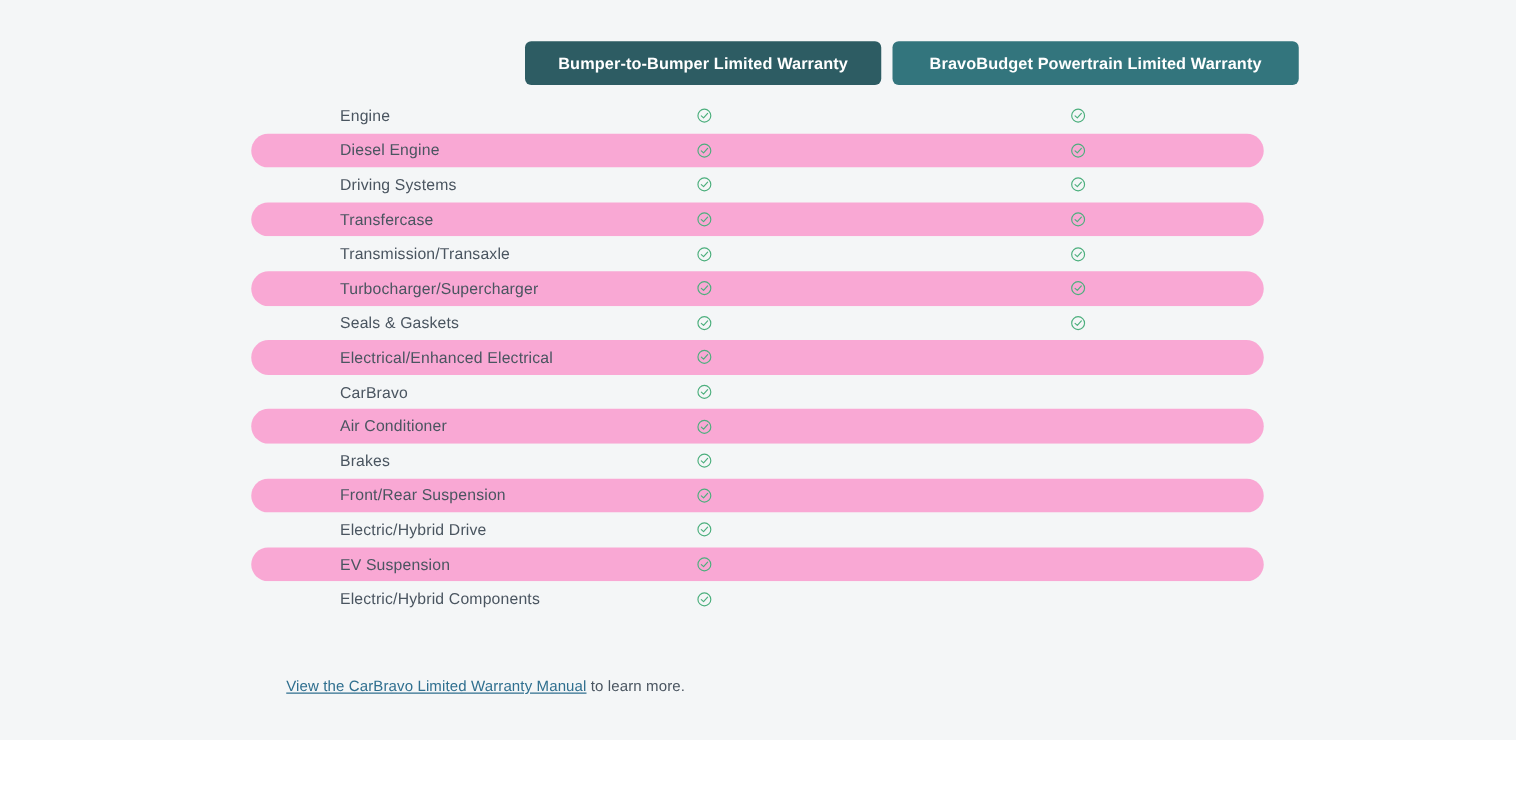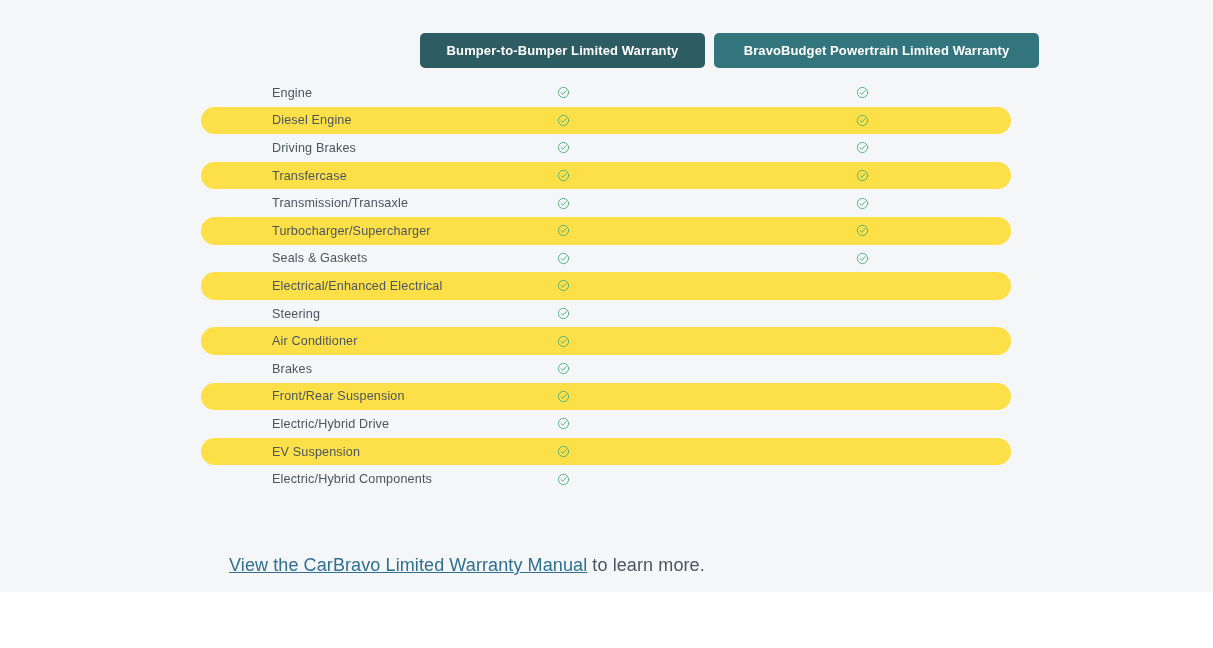--- a/index.html
+++ b/index.html
@@ -59,21 +59,21 @@
     width: 810px;
   }
   .row {
     position: relative;
     height: 27.6px;
     border-radius: 14px;
     display: flex;
     align-items: center;
   }
   .row.odd { background: #f4f6f7; }
-  .row.even { background: #fde047; text-align: center; }
+  .row.even { background: #f9a8d4; text-align: center; }
   .row-label {
     position: absolute;
     left: 33px;
     font-size: 12.6px;
     color: #4a5560;
     letter-spacing: 0.15px;
     white-space: nowrap;
     margin-left: 38px;
   }
   .check {
@@ -82,22 +82,22 @@
     height: 13px;
   }
   .check.c1 { left: 356px; }
   .check.c2 { left: 655px; }
   .check svg { display: block; width: 13px; height: 13px; }
 
   
   .footer {
     position: absolute;
     left: 229px;
-    top: 555px;
-    font-size: 18px;
+    top: 542px;
+    font-size: 12px;
     color: #4a5560;
     letter-spacing: 0.1px;
   }
   .footer a {
     color: #2f6f8f;
     text-decoration: underline;
     font-weight: normal;
   }
 </style>
 </head>
@@ -139,21 +139,21 @@
           </svg>
         </span>
         <span class="check c2">
           <svg viewBox="0 0 24 24" fill="none" stroke="#4caf7d" stroke-width="1.7" stroke-linecap="round" stroke-linejoin="round">
             <circle cx="12" cy="12" r="9.5"></circle>
             <path d="M7.5 12.3 L10.8 15.4 L16.8 8.6"></path>
           </svg>
         </span>
       </div>
       <div class="row odd">
-        <div class="row-label">Driving Brakes</div>
+        <div class="row-label">Driving Systems</div>
         <span class="check c1">
           <svg viewBox="0 0 24 24" fill="none" stroke="#4caf7d" stroke-width="1.7" stroke-linecap="round" stroke-linejoin="round">
             <circle cx="12" cy="12" r="9.5"></circle>
             <path d="M7.5 12.3 L10.8 15.4 L16.8 8.6"></path>
           </svg>
         </span>
         <span class="check c2">
           <svg viewBox="0 0 24 24" fill="none" stroke="#4caf7d" stroke-width="1.7" stroke-linecap="round" stroke-linejoin="round">
             <circle cx="12" cy="12" r="9.5"></circle>
             <path d="M7.5 12.3 L10.8 15.4 L16.8 8.6"></path>
@@ -223,21 +223,21 @@
       <div class="row even">
         <div class="row-label">Electrical/Enhanced Electrical</div>
         <span class="check c1">
           <svg viewBox="0 0 24 24" fill="none" stroke="#4caf7d" stroke-width="1.7" stroke-linecap="round" stroke-linejoin="round">
             <circle cx="12" cy="12" r="9.5"></circle>
             <path d="M7.5 12.3 L10.8 15.4 L16.8 8.6"></path>
           </svg>
         </span>
       </div>
       <div class="row odd">
-        <div class="row-label">Steering</div>
+        <div class="row-label">CarBravo</div>
         <span class="check c1">
           <svg viewBox="0 0 24 24" fill="none" stroke="#4caf7d" stroke-width="1.7" stroke-linecap="round" stroke-linejoin="round">
             <circle cx="12" cy="12" r="9.5"></circle>
             <path d="M7.5 12.3 L10.8 15.4 L16.8 8.6"></path>
           </svg>
         </span>
       </div>
       <div class="row even">
         <div class="row-label">Air Conditioner</div>
         <span class="check c1">

